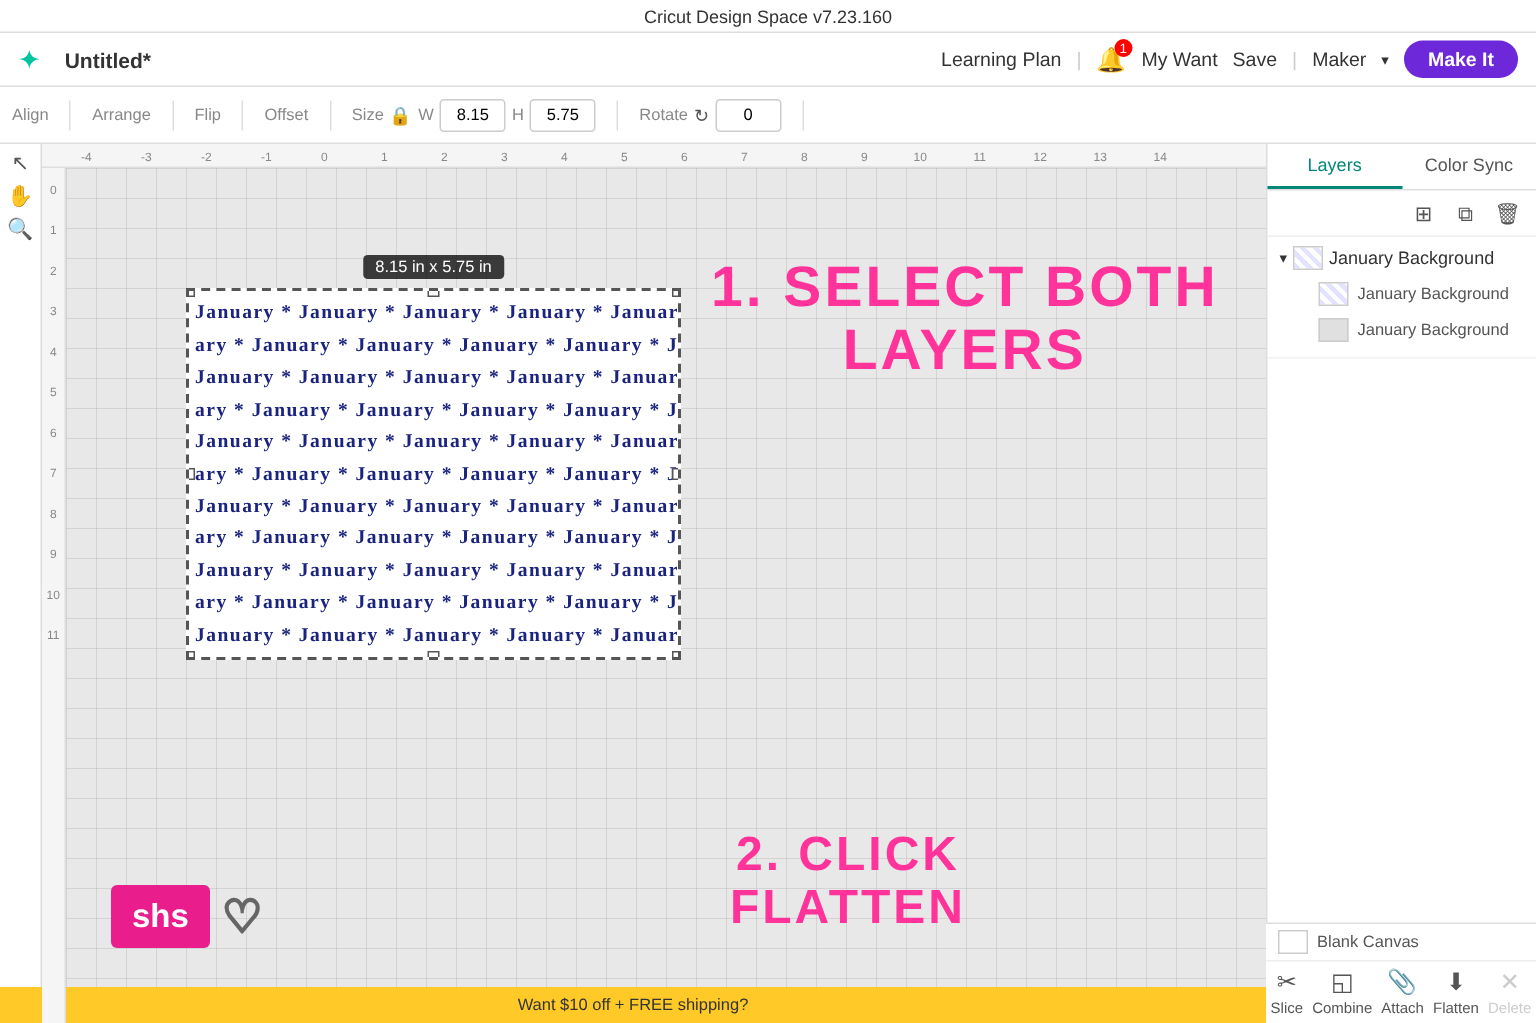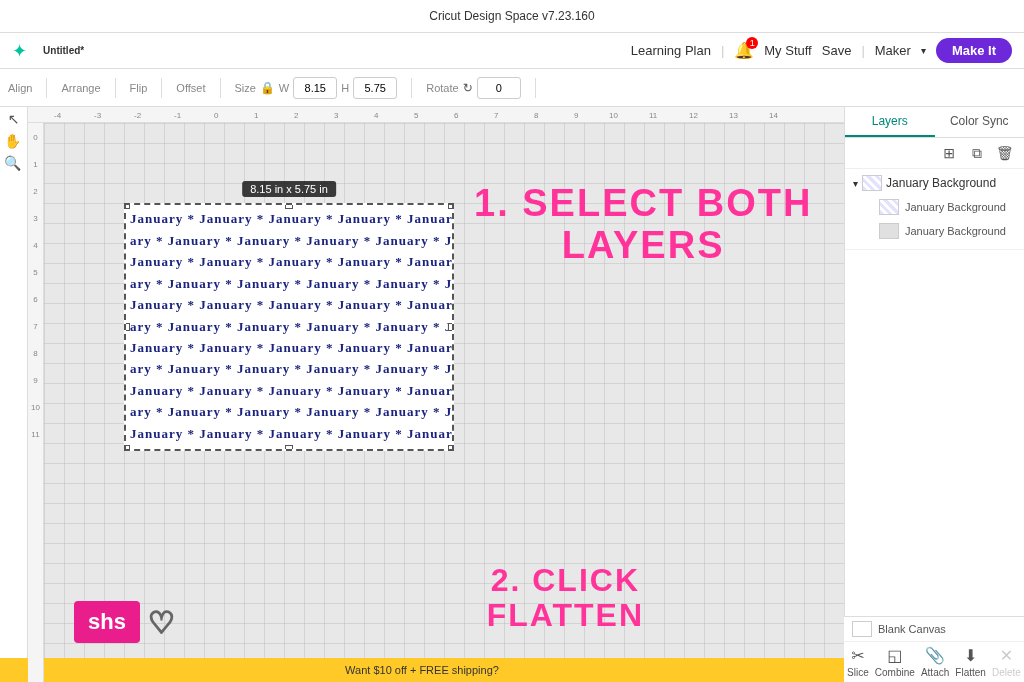--- a/index.html
+++ b/index.html
@@ -1,21 +1,21 @@
 <!DOCTYPE html>
 <html><head>
   <meta charset="utf-8">
   <style>
     * { margin: 0; padding: 0; box-sizing: border-box; }
     body { width: 1024px; height: 682px; overflow: hidden; font-family: Arial, sans-serif; background: #f0f0f0; }
 
     
     #title-bar {
       width: 100%;
-      height: 33px;
+      height: 22px;
       background: #fff;
       display: flex;
       align-items: center;
       justify-content: center;
       font-size: 12px;
       color: #333;
       border-bottom: 1px solid #ddd;
     }
 
     
@@ -23,21 +23,21 @@
       width: 100%;
       height: 36px;
       background: #fff;
       display: flex;
       align-items: center;
       justify-content: space-between;
       padding: 0 12px;
       border-bottom: 1px solid #ddd;
     }
     #main-nav .nav-left { display: flex; align-items: center; gap: 16px; }
-    #main-nav .nav-title { font-size: 10px; font-weight: bold; color: #333; }
+    #main-nav .nav-title { font-size: 14px; font-weight: bold; color: #333; }
     #main-nav .nav-right { display: flex; align-items: center; gap: 10px; font-size: 13px; color: #333; }
     #main-nav .make-it-btn {
       background: #6d28d9;
       color: #fff;
       border: none;
       border-radius: 16px;
       padding: 5px 16px;
       font-size: 13px;
       font-weight: bold;
       cursor: pointer;
@@ -424,21 +424,21 @@
     <span style="font-size:18px; color:#00c4a0; cursor:pointer;">✦</span>
     <span class="nav-title">Untitled*</span>
   </div>
   <div class="nav-right">
     <span style="cursor:pointer;">Learning Plan</span>
     <span class="nav-divider">|</span>
     <span class="notification-icon" style="cursor:pointer; font-size:16px;">
       🔔
       <span class="notif-badge">1</span>
     </span>
-    <span style="cursor:pointer;">My Stuff</span>
+    <span style="cursor:pointer;">My Want</span>
     <span style="cursor:pointer;">Save</span>
     <span class="nav-divider">|</span>
     <span style="cursor:pointer;">Maker</span>
     <span style="font-size:10px; cursor:pointer;">▾</span>
     <button class="make-it-btn">Make It</button>
   </div>
 </div>
 
 <div id="toolbar">
   <span class="tool-label">Align</span>

